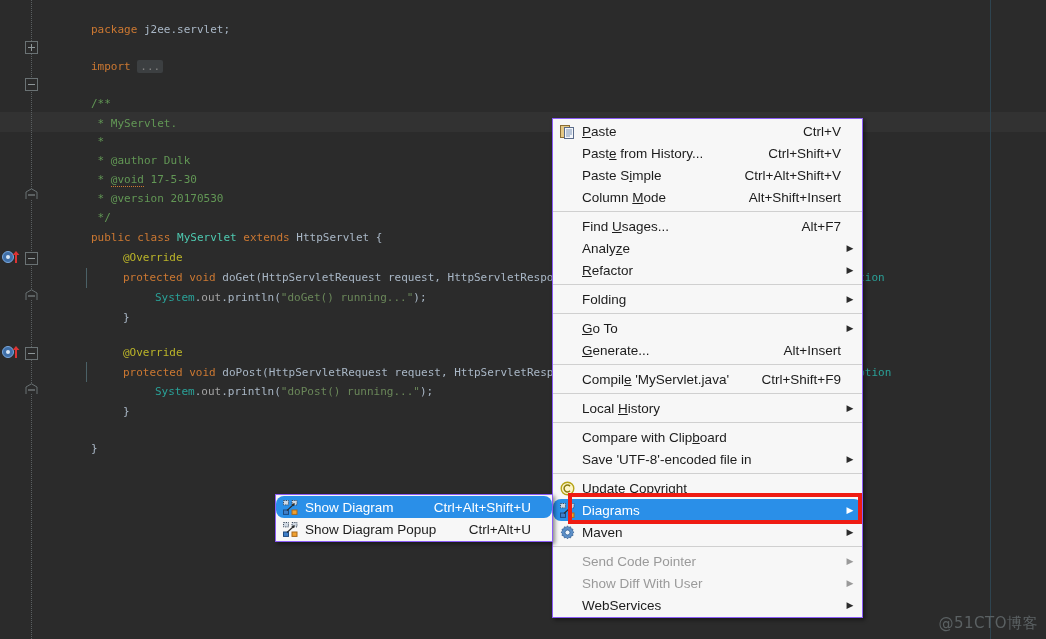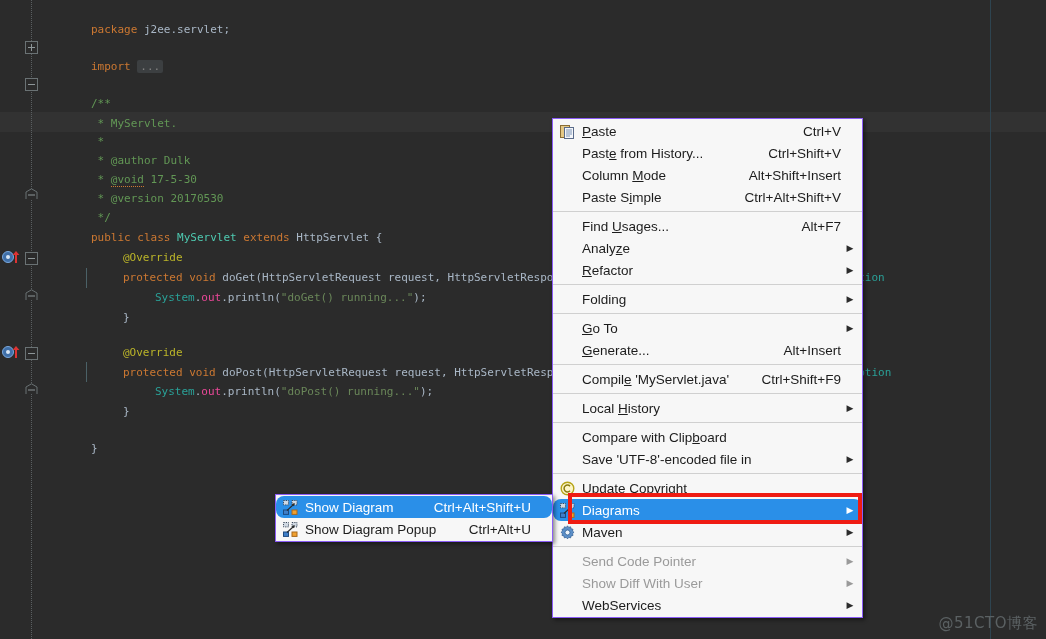--- a/index.html
+++ b/index.html
@@ -70,21 +70,21 @@
     line-height: 20px;
   }
   .tok-kw      { color: #cc7832; }
   .tok-plain   { color: #a9b7c6; }
   .tok-cmt     { color: #629755; }
   .tok-cmt-tag { color: #629755; border-bottom: 1px dotted #cc7832; }
   .tok-type    { color: #2aa198; }
   .tok-cls     { color: #4ec9b0; }
   .tok-ann     { color: #bbb529; }
   .tok-str     { color: #6a8759; }
-  .tok-static  { color: #ec4899; margin-top: 8px; }
+  .tok-static  { color: #a3a3a3; margin-top: 8px; }
   .tok-fold    { color: #808080; background: #3c3f41; border-radius: 2px; padding: 0 3px; }
 
   
   .fold-marker {
     position: absolute;
     left: 25px;
     width: 13px;
     height: 13px;
     box-sizing: border-box;
   }
@@ -369,28 +369,28 @@
         <span class="mi-arrow"></span>
       </div>
       <div class="menu-item">
         <span class="mi-icon"></span>
         <span class="mi-label">Past<span class="mn">e</span> from History...</span>
         <span class="mi-accel">Ctrl+Shift+V</span>
         <span class="mi-arrow"></span>
       </div>
       <div class="menu-item">
         <span class="mi-icon"></span>
+        <span class="mi-label">Paste S<span class="mn">i</span>mple</span>
+        <span class="mi-accel">Ctrl+Alt+Shift+V</span>
+        <span class="mi-arrow"></span>
+      </div>
+      <div class="menu-item">
+        <span class="mi-icon"></span>
         <span class="mi-label">Column <span class="mn">M</span>ode</span>
         <span class="mi-accel">Alt+Shift+Insert</span>
-        <span class="mi-arrow"></span>
-      </div>
-      <div class="menu-item">
-        <span class="mi-icon"></span>
-        <span class="mi-label">Paste S<span class="mn">i</span>mple</span>
-        <span class="mi-accel">Ctrl+Alt+Shift+V</span>
         <span class="mi-arrow"></span>
       </div>
       <div class="menu-sep"></div>
       <div class="menu-item">
         <span class="mi-icon"></span>
         <span class="mi-label">Find <span class="mn">U</span>sages...</span>
         <span class="mi-accel">Alt+F7</span>
         <span class="mi-arrow"></span>
       </div>
       <div class="menu-item">

